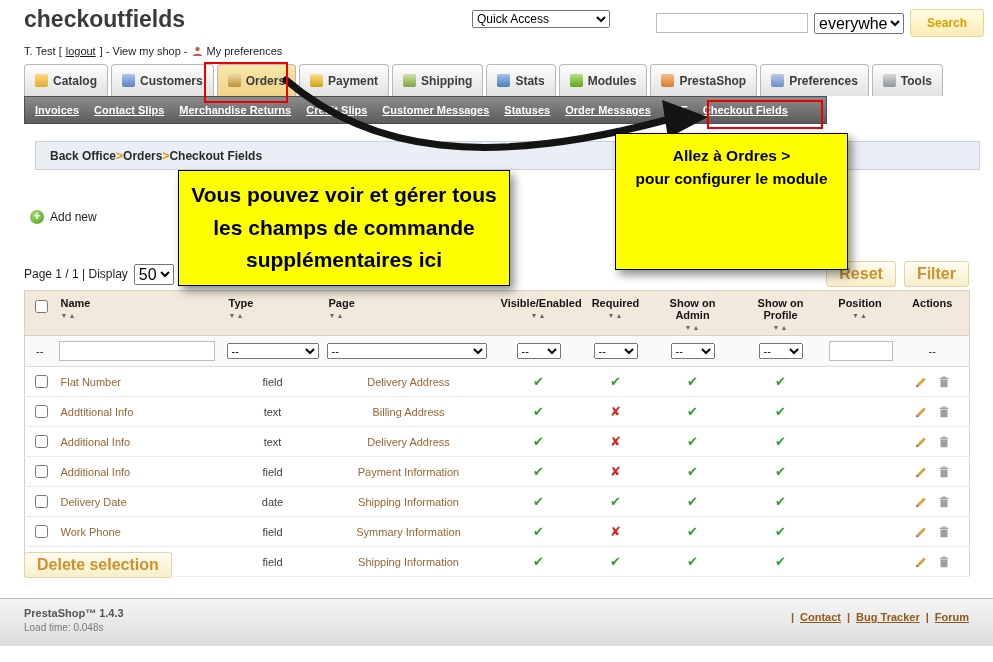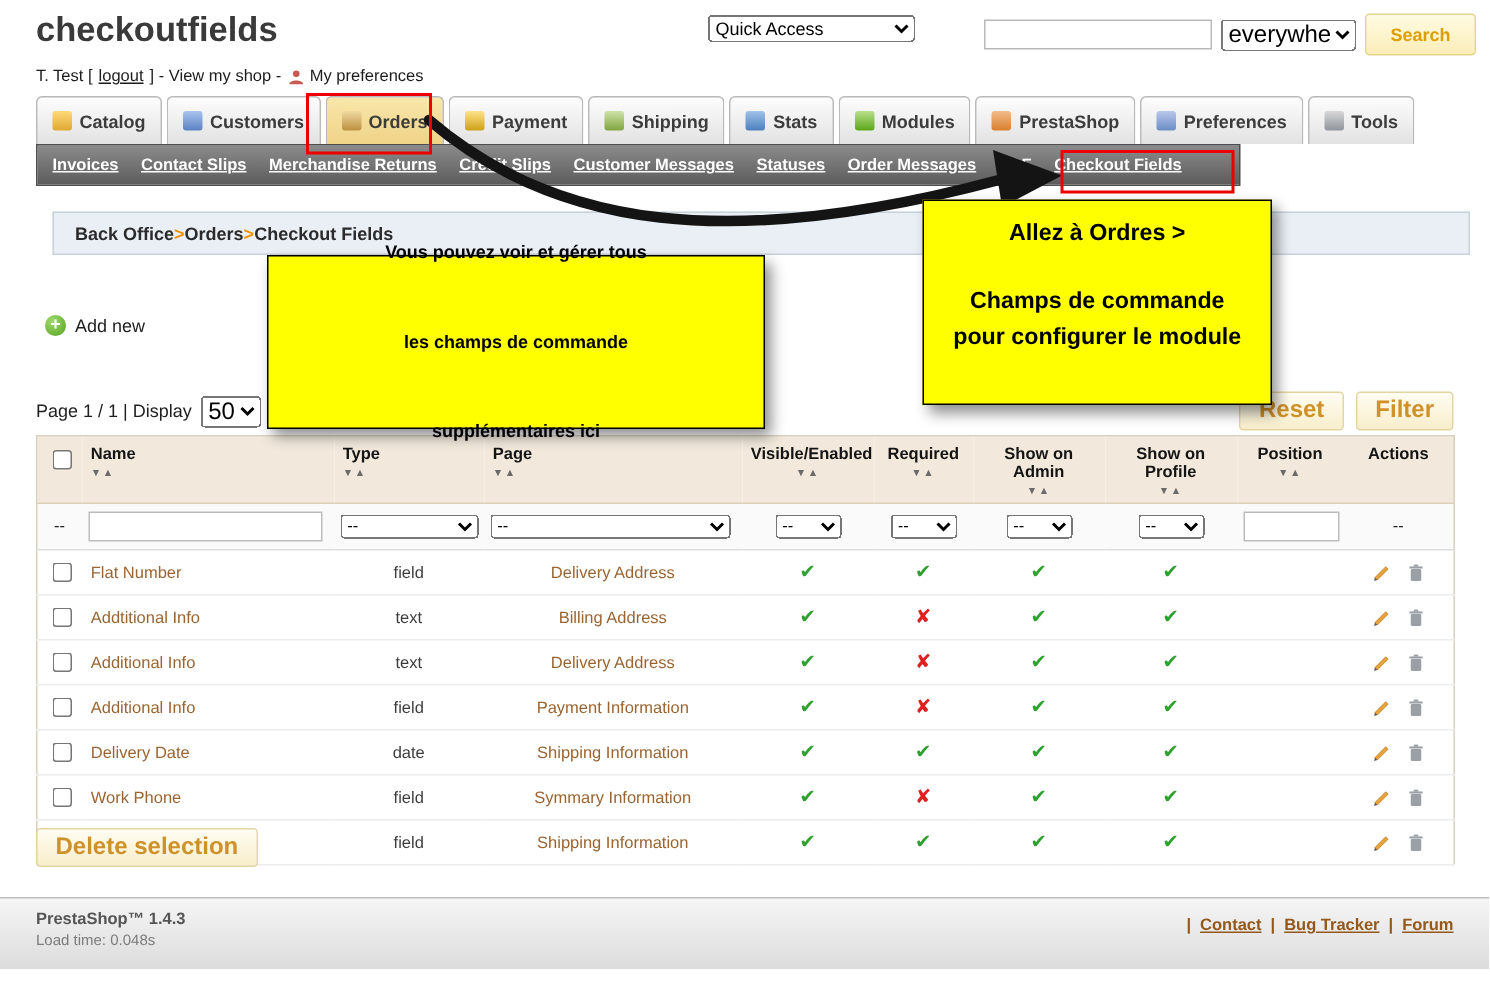--- a/index.html
+++ b/index.html
@@ -105,21 +105,21 @@
   
   .arrow-overlay{position:absolute;left:0;top:0;width:993px;height:662px;z-index:40;pointer-events:none;}
   .hl{position:absolute;border:2px solid #ee0000;z-index:42;pointer-events:none;}
   .hl-orders{left:204px;top:62px;width:80px;height:37px;}
   .hl-checkout{left:707px;top:100px;width:112px;height:25px;}
   .callout{position:absolute;background:#ffff00;border:1px solid #000;z-index:50;
            display:flex;flex-direction:column;align-items:center;text-align:center;
            font-weight:bold;color:#000;box-shadow:4px 5px 9px rgba(0,0,0,.45);}
   .callout span{display:block;}
   .callout-manage{left:178px;top:170px;width:330px;height:114px;justify-content:center;
-                  font-size:12px;line-height:1.55;gap:41px;}
+                  font-size:21px;line-height:1.55;}
   .callout-navigate{left:615px;top:133px;width:233px;height:137px;box-sizing:border-box;
                     padding-top:10px;font-size:15.5px;line-height:1.5;}
   .callout-navigate .cl-mid{margin-top:22px;}
 </style>
 </head>
 <body>
 
 <div class="page">
 
   <h1 class="page-title">checkoutfields</h1>
@@ -478,17 +478,16 @@
   <div class="hl hl-orders"></div>
   <div class="hl hl-checkout"></div>
 
   <div class="callout callout-manage">
     <span>Vous pouvez voir et gérer tous</span>
     <span>les champs de commande</span>
     <span>supplémentaires ici</span>
   </div>
   <div class="callout callout-navigate">
     <span class="cl-top">Allez à Ordres &gt;</span>
-    <span class="cl-mid">Champs de commande</span>
     <span>pour configurer le module</span>
   </div>
 
 </div>
 
 </body></html>

